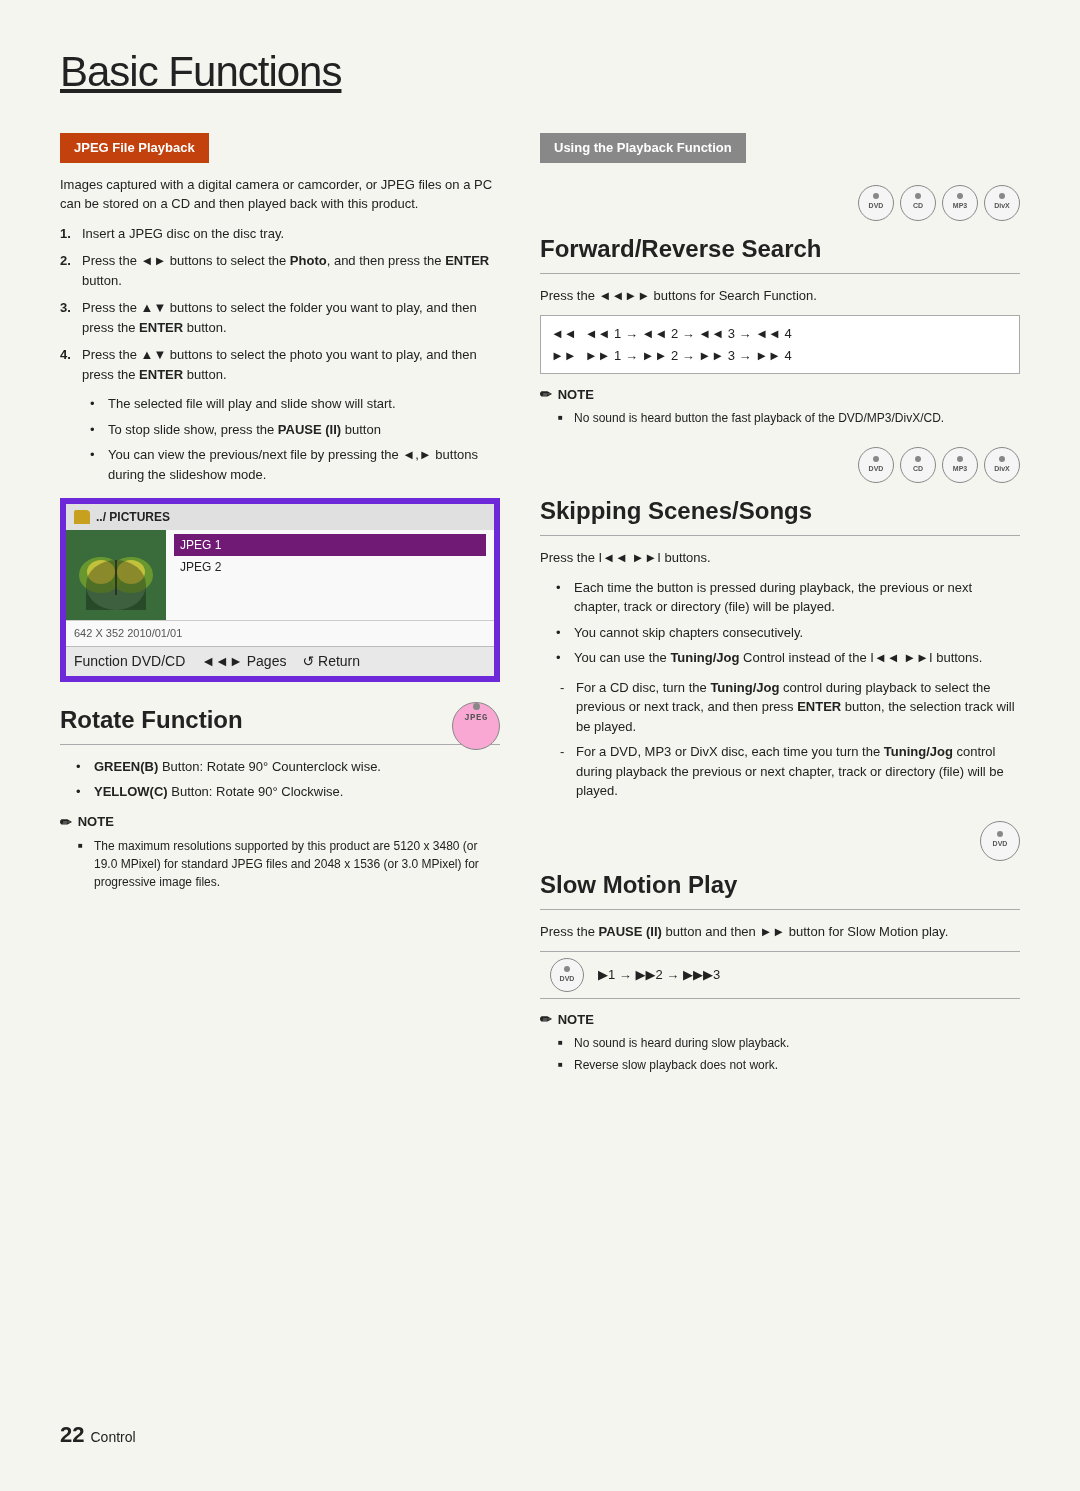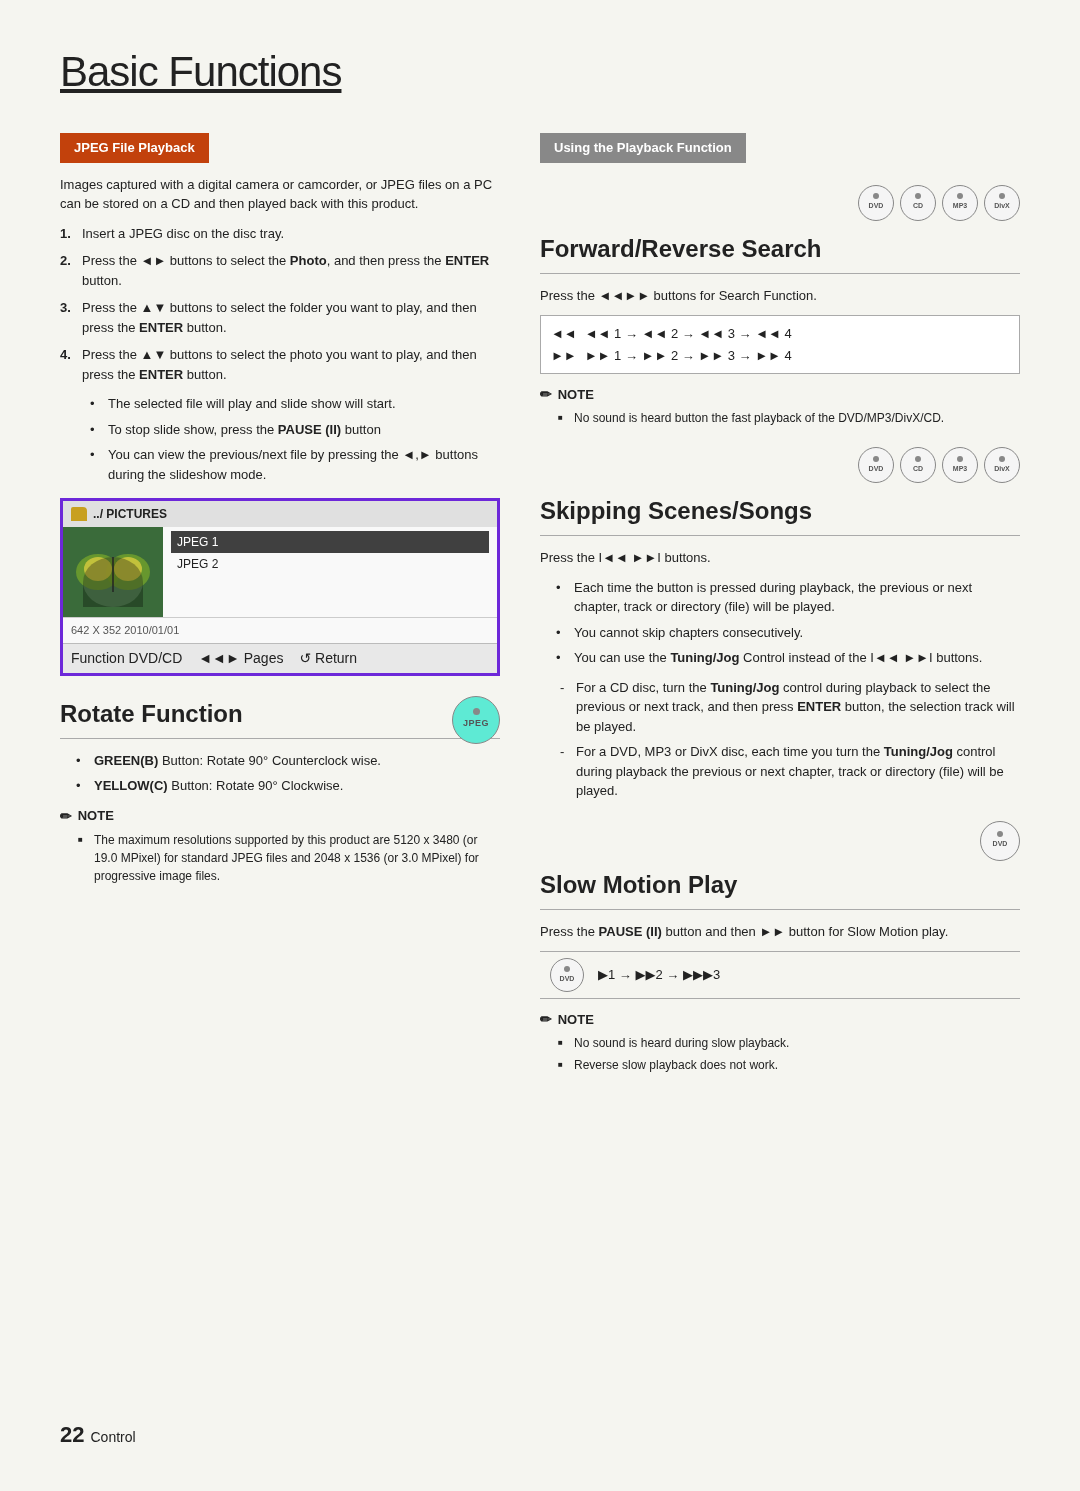--- a/index.html
+++ b/index.html
@@ -97,21 +97,21 @@
       display: flex;
       gap: 6px;
       margin-bottom: 6px;
       font-size: 13px;
     }
     .sub-bullet-list li::before {
       content: "-";
       min-width: 10px;
     }
     .file-browser {
-      border: 3px solid #6d28d9;
+      border: 6px solid #6d28d9;
       background: #f9f9f9;
       margin: 14px 0;
       font-size: 12px;
     }
     .fb-header {
       background: #e0e0e0;
       padding: 4px 8px;
       display: flex;
       align-items: center;
       gap: 6px;
@@ -151,21 +151,21 @@
     .fb-files {
       flex: 1;
       padding: 4px 8px;
     }
     .fb-file {
       padding: 2px 6px;
       font-size: 12px;
       cursor: pointer;
     }
     .fb-file.selected {
-      background: #404040;
+      background: #701a75;
       color: #fff;
     }
     .fb-meta {
       padding: 4px 8px;
       font-size: 11px;
       color: #555;
       border-top: 1px solid #ccc;
     }
     .fb-footer {
       background: #e8e8e8;
@@ -269,27 +269,28 @@
       margin-left: 6px;
     }
     .jpeg-badge {
       border: 1px solid #888;
       border-radius: 50%;
       width: 48px;
       height: 48px;
       display: flex;
       flex-direction: column;
       align-items: center;
-      justify-content: center;
+      justify-content: flex-start;
       font-size: 8px;
       font-weight: bold;
       color: #555;
-      background: #5eead4;
+      background: #f9a8d4;
       float: right;
       margin: 0 0 8px 8px;
+      font-family: Liberation Mono, monospace;
     }
     .jpeg-badge .dot {
       width: 7px;
       height: 7px;
       background: #888;
       border-radius: 50%;
       margin-bottom: 2px;
     }
     .jpeg-badge-label { font-size: 9px; font-weight: bold; letter-spacing: 0.5px; }
   </style>

